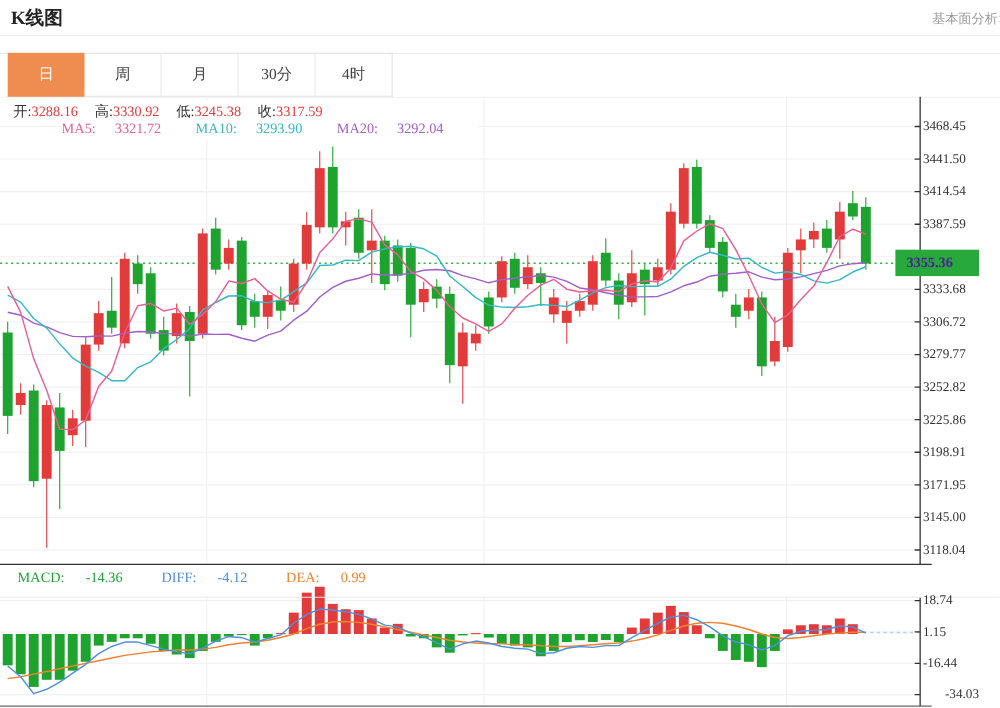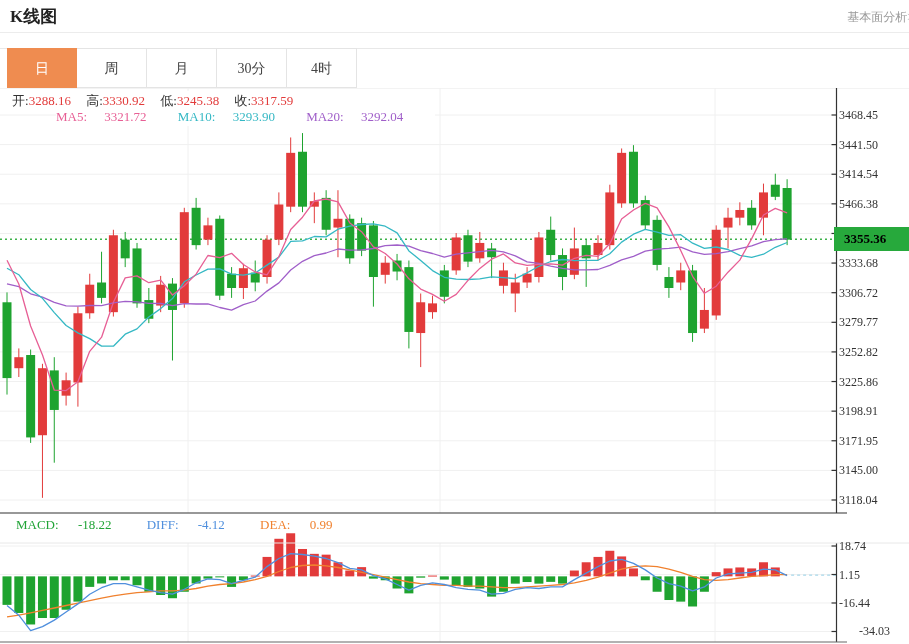--- a/index.html
+++ b/index.html
@@ -17,22 +17,22 @@
   .tab.active{color:#fff;border-color:transparent;}
   #chart-svg{position:absolute;top:0;left:0;z-index:1;}
   .ohlc-row{position:absolute;top:91px;left:12px;z-index:3;font-size:13px;background:#fff;padding:1px 4px 1px 0;white-space:nowrap;}
   .ohlc-row .lbl{color:#333;}
   .ohlc-row .val{margin-right:12px;}
   .ma-row{position:absolute;top:108px;left:12px;z-index:3;font-size:13px;background:#fff;padding:1px 4px 1px 0;white-space:nowrap;margin-left:44px;}
   .ma-row span{margin-right:14px;}
   .macd-row{position:absolute;top:517px;left:16px;z-index:3;font-size:13px;background:#fff;white-space:nowrap;}
   .macd-row span{margin-right:16px;}
   .axis-label{position:absolute;left:839px;transform:translateY(-50%);font-size:12px;color:#333;z-index:2;white-space:nowrap;}
-  .price-badge{position:absolute;left:834px;width:76px;height:24px;line-height:24px;z-index:4;
-               color:#000000;font-size:13px;font-weight:bold;padding-left:10px;box-sizing:border-box;}
+  .price-badge{position:absolute;left:814px;width:76px;height:24px;line-height:24px;z-index:4;
+               color:#4c1d95;font-size:13px;font-weight:bold;padding-left:10px;box-sizing:border-box;}
 </style>
 </head>
 <body>
 
 <div class="app">
   <div class="hdr-title">K线图</div>
   <a class="hdr-link">基本面分析&gt;</a>
   <div class="hdr-rule"></div>
   <div class="tabs-rule"></div>
   <div class="plot-topline"></div>
@@ -309,30 +309,30 @@
     <span class="lbl">收:</span><span class="val" style="color: rgb(226, 59, 59);">3317.59</span>
   </div>
 
   <div class="ma-row">
     <span style="color: rgb(231, 95, 149);"><span>MA5:</span> <span>3321.72</span></span>
     <span style="color: rgb(53, 184, 196);"><span>MA10:</span> <span>3293.90</span></span>
     <span style="color: rgb(160, 95, 201);"><span>MA20:</span> <span>3292.04</span></span>
   </div>
 
   <div class="macd-row">
-    <span style="color: rgb(33, 164, 55);"><span>MACD:</span> <span>-18.22</span></span>
+    <span style="color: rgb(33, 164, 55);"><span>MACD:</span> <span>-14.36</span></span>
     <span style="color: rgb(79, 143, 221);"><span>DIFF:</span> <span>-4.12</span></span>
     <span style="color: rgb(240, 129, 46);"><span>DEA:</span> <span>0.99</span></span>
   </div>
 
   <div id="price-labels">
       <div class="axis-label" style="top: 115px;">3468.45</div>
       <div class="axis-label" style="top: 144.61px;">3441.50</div>
       <div class="axis-label" style="top: 174.232px;">3414.54</div>
-      <div class="axis-label" style="top: 203.842px;">5466.38</div>
+      <div class="axis-label" style="top: 203.842px;">3387.59</div>
       <div class="axis-label" style="top: 233.463px;">3360.63</div>
       <div class="axis-label" style="top: 263.074px;">3333.68</div>
       <div class="axis-label" style="top: 292.695px;">3306.72</div>
       <div class="axis-label" style="top: 322.305px;">3279.77</div>
       <div class="axis-label" style="top: 351.915px;">3252.82</div>
       <div class="axis-label" style="top: 381.537px;">3225.86</div>
       <div class="axis-label" style="top: 411.147px;">3198.91</div>
       <div class="axis-label" style="top: 440.768px;">3171.95</div>
       <div class="axis-label" style="top: 470.379px;">3145.00</div>
       <div class="axis-label" style="top: 500px;">3118.04</div>

